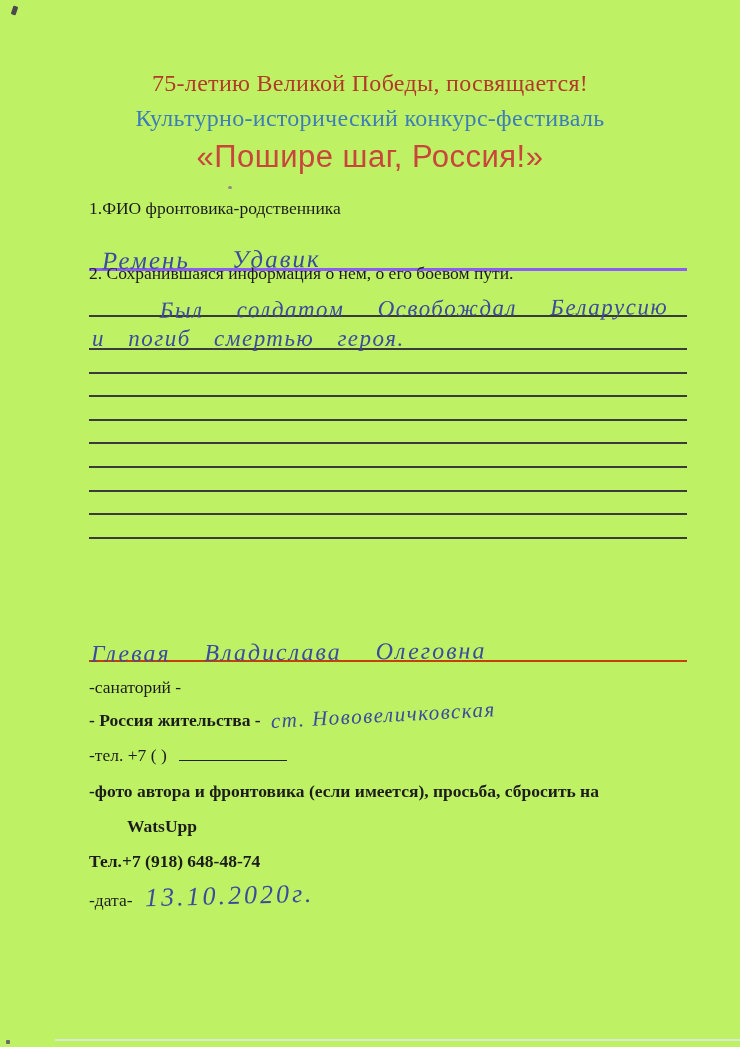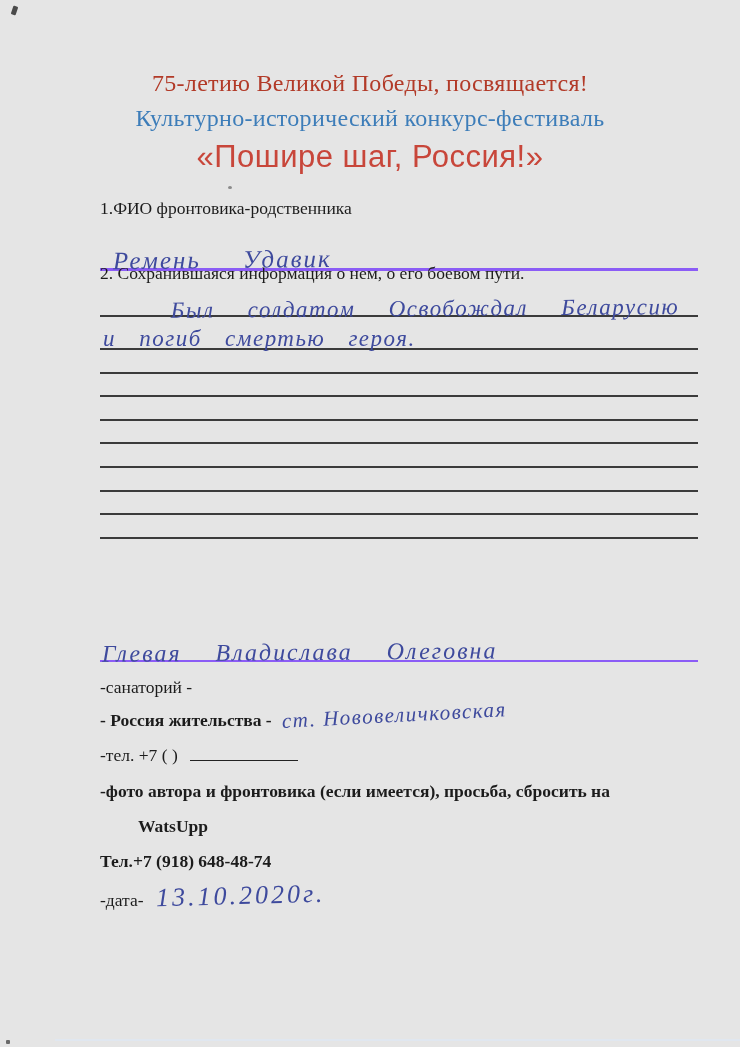--- a/index.html
+++ b/index.html
@@ -1,32 +1,32 @@
 <!DOCTYPE html>
 <html><head>
 <meta charset="utf-8">
 <style>
   html,body { margin:0; padding:0; background:#ffffff; }
   .page {
     position:relative; width:740px; height:1047px; margin:0 auto;
-    background:#e5e5e5; overflow:hidden;
+    background:#bef264; overflow:hidden;
     font-family:"Liberation Serif", serif; color:#1c1c1c;
   }
 
   
   .header { position:absolute; top:70px; left:0; width:100%; text-align:center; }
   .header-line1 { font-size:24px; color:#b23a28; letter-spacing:0.3px; }
   .header-line2 { font-size:24px; color:#3d7db9; margin-top:8px; letter-spacing:0.3px;font-family:Liberation Serif, serif; }
   .header-line3 {
     font-family:"Liberation Sans", sans-serif; font-weight:400;
     font-size:31px; color:#c8463a; margin-top:7px; letter-spacing:0.5px;
   }
 
   
-  .section { position:absolute; left:100px; width:598px; }
+  .section { position:absolute; left:89px; width:598px; }
   .q-label { font-size:17.5px; line-height:24px; }
   .bold { font-weight:bold; }
   .hw {
     font-family:"Liberation Serif", serif; font-style:italic;
     color:#3e4a9d;
   }
   .rule-row { position:relative; border-bottom:2px solid #3b3b3b; }
   .rule-dark { border-bottom:3px solid #8b5cf6;text-decoration:underline; }
 
   
@@ -56,21 +56,21 @@
   #s3 { top:531px; }
   #s3 .answer-row { height:31px; }
   #s3 .hw {
     position:absolute; bottom:-8px; left:62px; font-size:26px;
     word-spacing:22px; letter-spacing:3px; transform:rotate(-1deg);
   }
   #s3 .empty-row { height:26px; border-bottom:2px solid #3b3b3b; }
 
   
   #s4 { top:634px; }
-  #s4 .author-row { height:26px; border-bottom:2px solid #8b5cf6; }
+  #s4 .author-row { height:26px; border-bottom:2px solid #c2410c; }
   #s4 .author-row .hw {
     position:absolute; bottom:-6px; left:2px; font-size:24px;
     word-spacing:26px; letter-spacing:2px; transform:rotate(-0.5deg);
   }
   .san-line { margin-top:15px; font-size:17.5px; }
   .res-line { margin-top:9px; font-size:17.5px; font-weight:bold; }
   .res-line .hw {
     font-size:21px; letter-spacing:1.5px; font-weight:normal;
     display:inline-block; transform:rotate(-3deg) translateY(-4px); margin-left:6px;
   }

